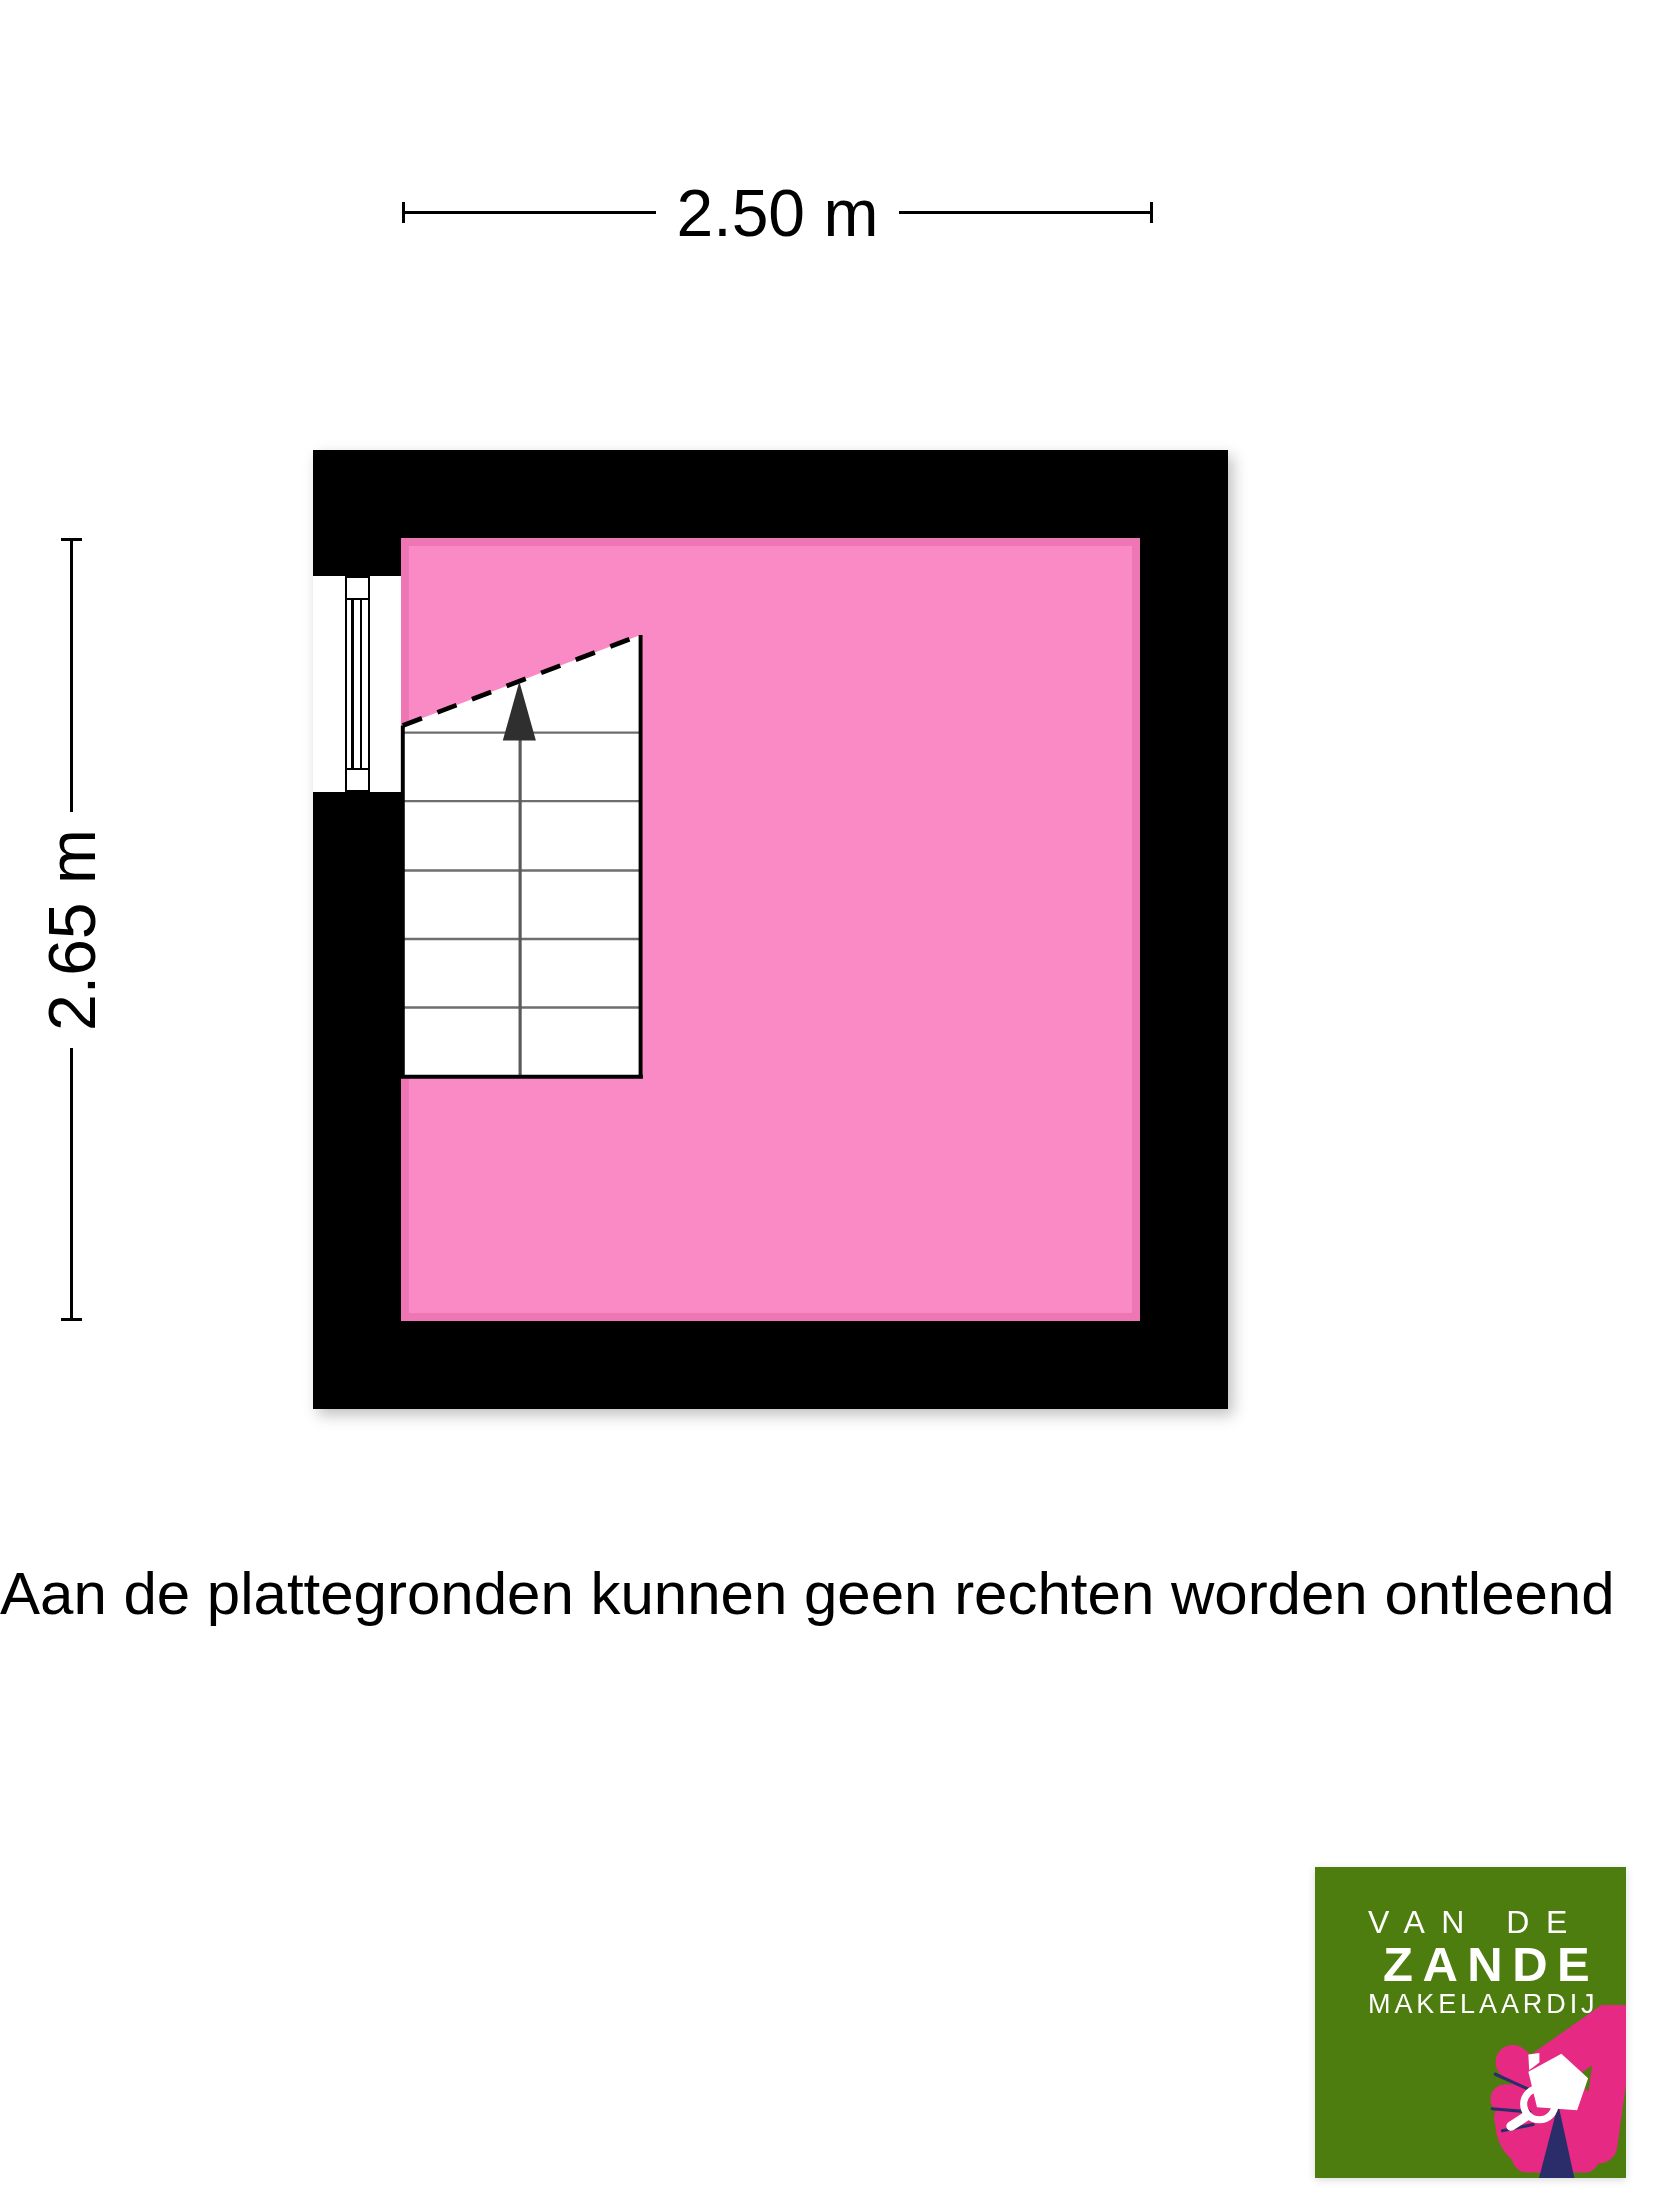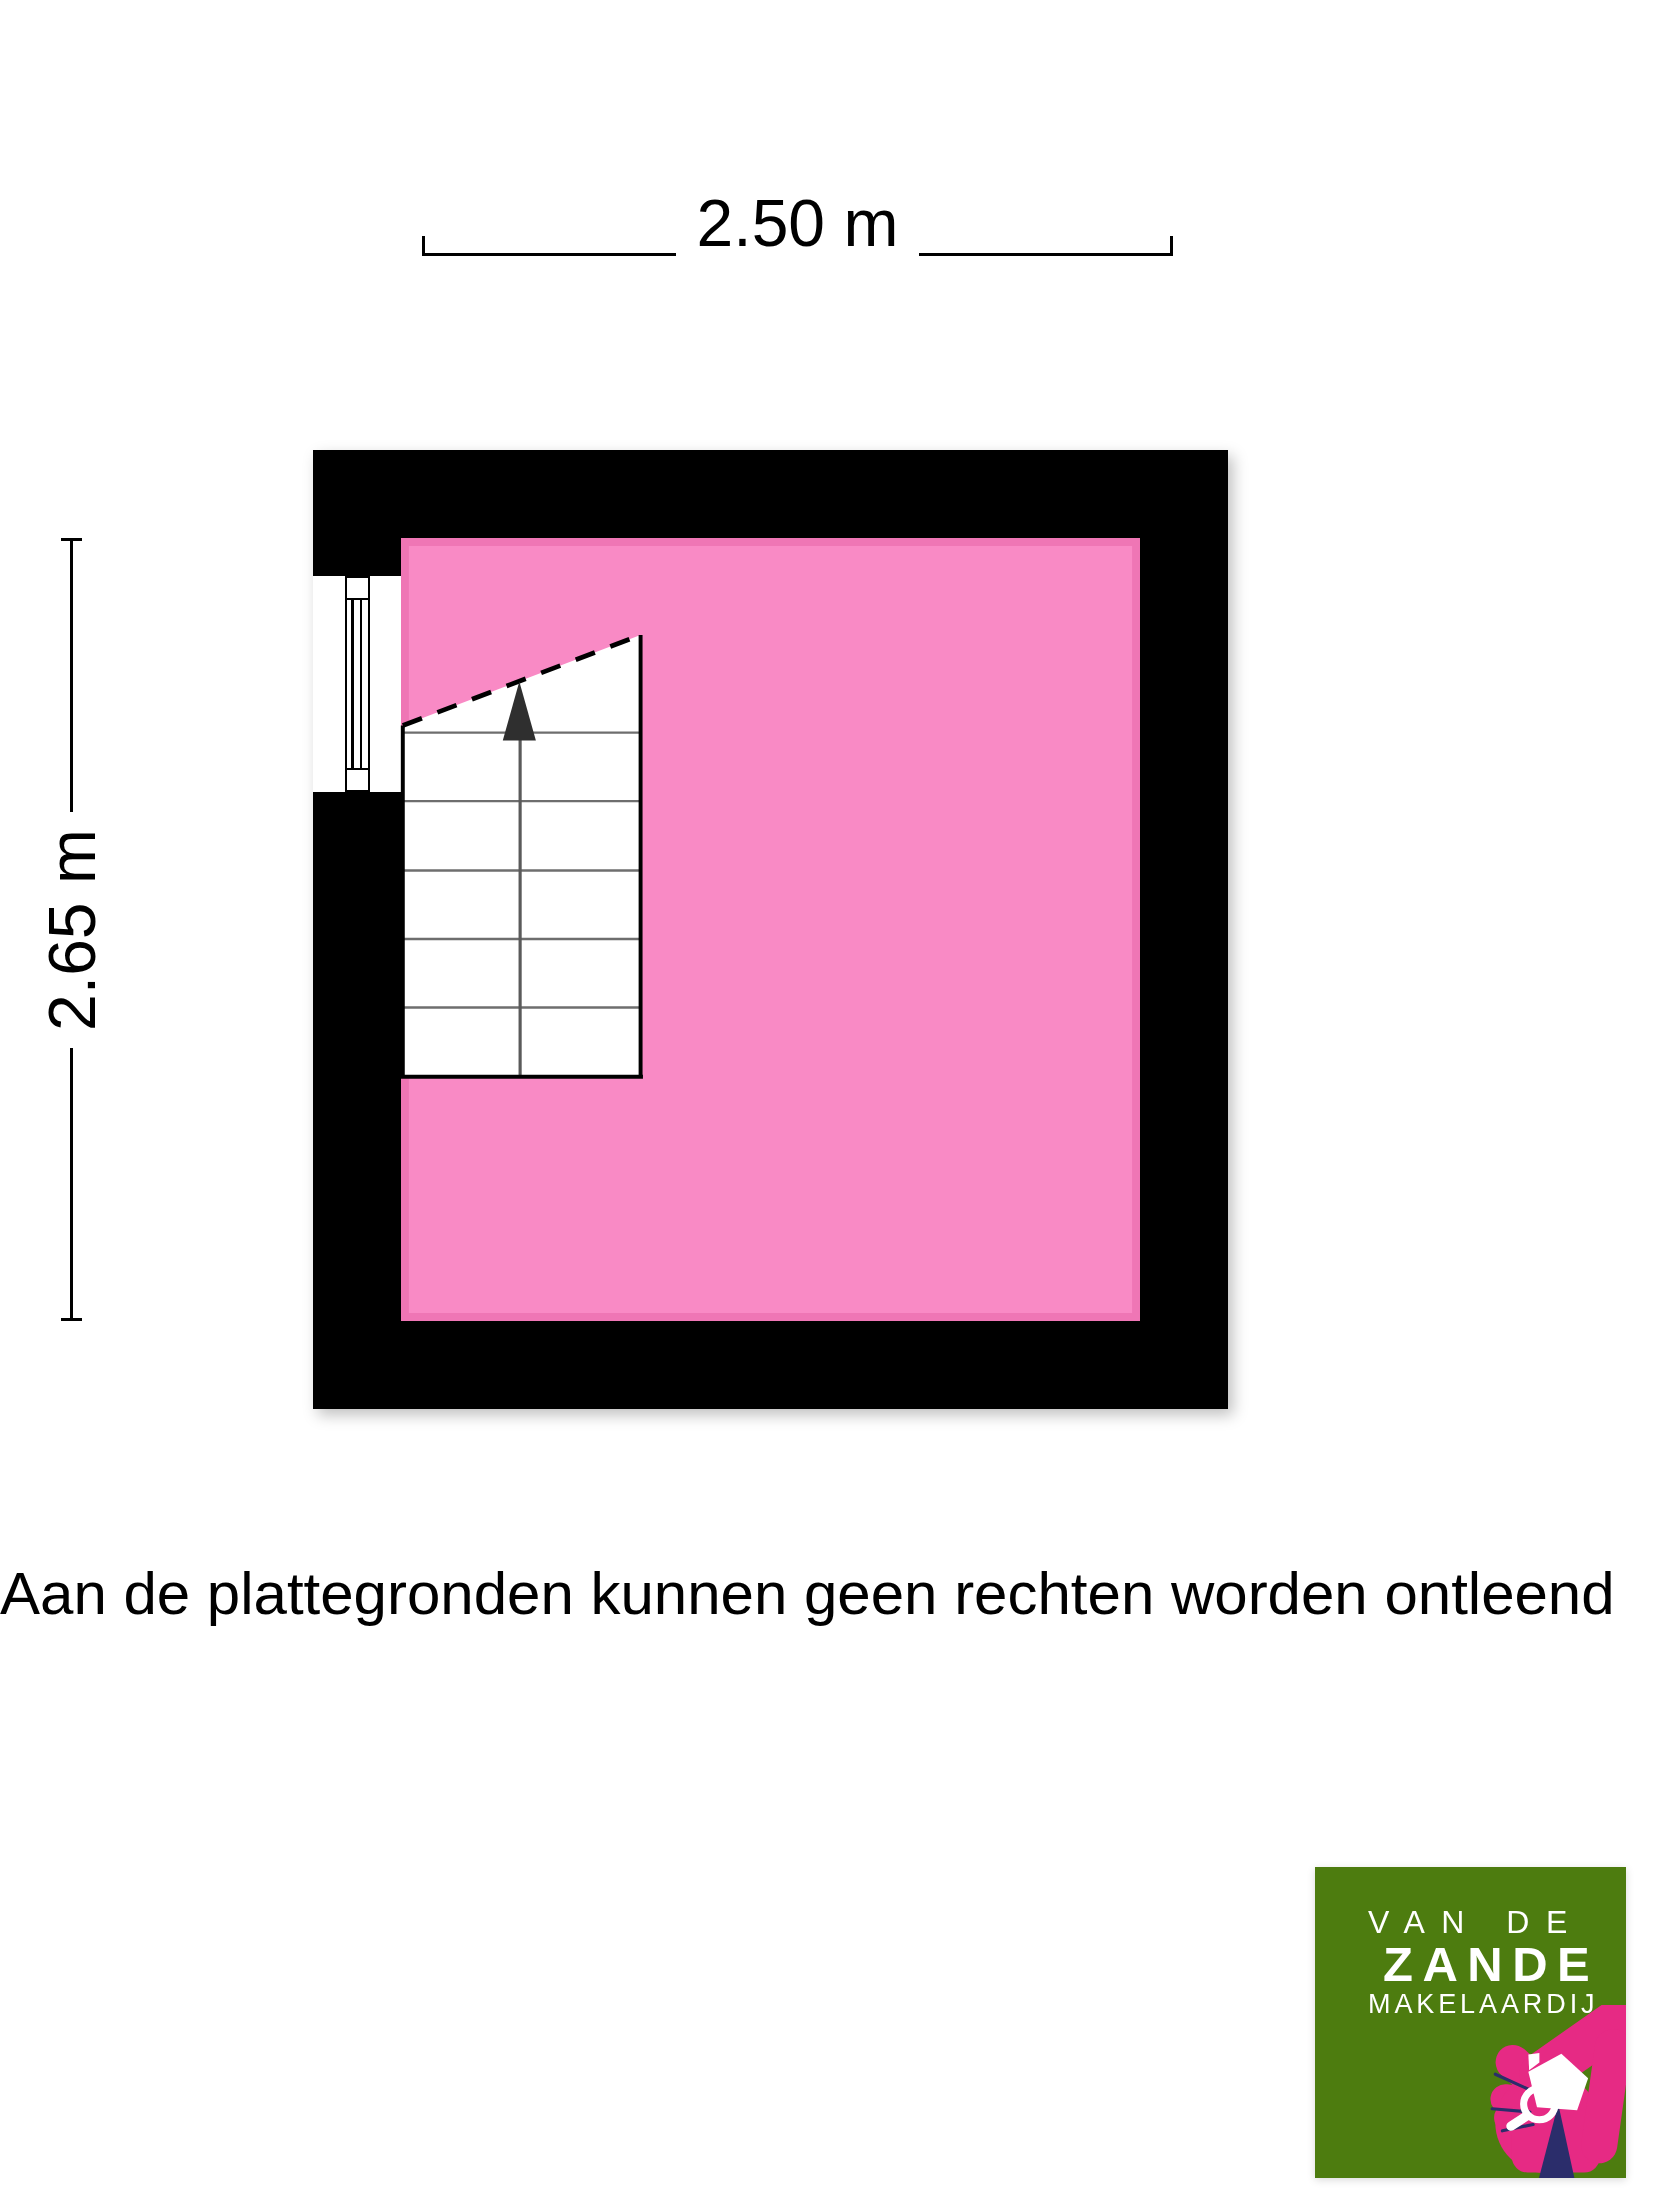--- a/index.html
+++ b/index.html
@@ -1,21 +1,21 @@
 <!DOCTYPE html>
 <html style="font-size:12.6px"><head>
 <meta charset="utf-8">
 <style>
   html,body{margin:0;padding:0;background:#fff;}
   .canvas{
     position:relative;width:1654px;height:2205px;background:#ffffff;overflow:hidden;
     font-family:"Liberation Sans", sans-serif;color:#000;
   }
   
-  .dim-h{position:absolute;left:422px;top:169px;width:751px;height:87px;display:flex;align-items:flex-end;}
+  .dim-h{position:absolute;left:402px;top:169px;width:751px;height:87px;display:flex;align-items:center;}
   .dim-h .tick{width:3.2px;height:20.5px;background:#000;flex:0 0 auto;}
   .dim-h .line{flex:1 1 0;height:3.2px;background:#000;}
   .dim-label{font-size:66px;line-height:1;white-space:nowrap;padding:0 20.5px;}
   .dim-v{position:absolute;left:28px;top:538px;width:87px;height:783px;display:flex;flex-direction:column;align-items:center;}
   .dim-v .tick{height:3.2px;width:20.5px;background:#000;flex:0 0 auto;}
   .dim-v .line{flex:1 1 0;width:3.2px;background:#000;}
   .vlabel{position:relative;width:87px;height:236px;flex:0 0 auto;}
   .vlabel span{position:absolute;left:50%;top:50%;transform:translate(-50%,-50%) rotate(-90deg);
     font-size:66px;line-height:1;white-space:nowrap;}
   

